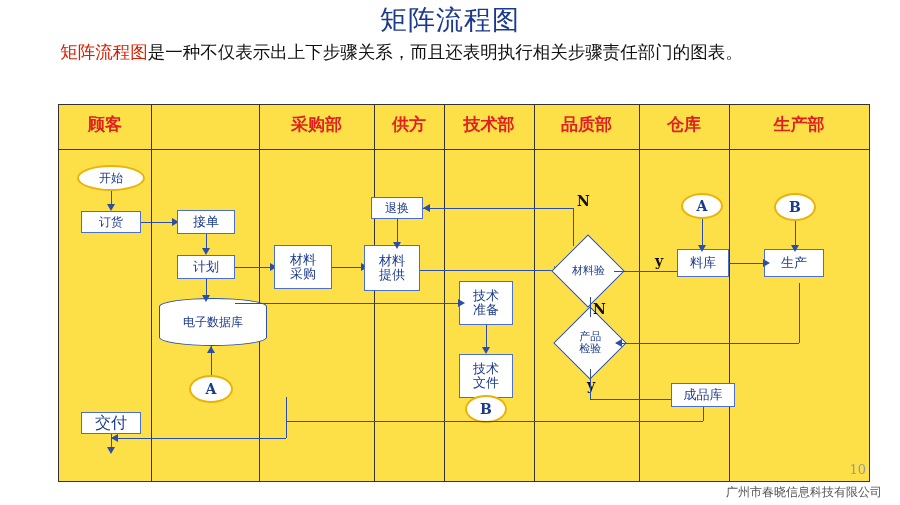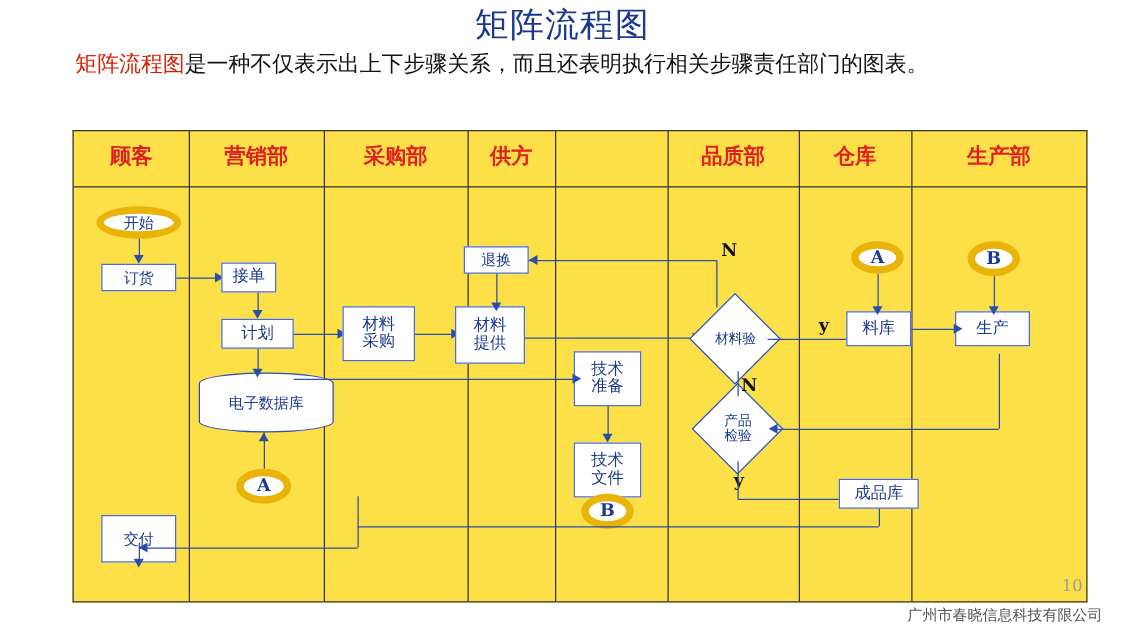--- a/index.html
+++ b/index.html
@@ -43,21 +43,21 @@
   .node{
     position:absolute;
     box-sizing:border-box;
     display:flex;align-items:center;justify-content:center;
     text-align:center;
     color:#1b3a8f;
     font-family:"DejaVu Serif","Liberation Serif",serif;
     line-height:1.05;
   }
   .rect{border:1px solid #4a6fd1;background:#fff;}
-  .oval{border:6px solid #eab308;background:#fff;border-radius:50%;}
+  .oval{border:2px solid #eab308;background:#fff;border-radius:50%;}
   .db{
     border:1px solid #2b4fa8;background:#fff;
     border-radius:50% / 18%;
     font-family:Liberation Serif, serif;
   }
   .diamond{
     border:1px solid #2b4fa8;background:#fff;
     transform:rotate(45deg);
   }
   .diamond > span{
@@ -105,40 +105,40 @@
 
   <div class="colline" style="left:92px;"></div>
   <div class="colline" style="left:200px;"></div>
   <div class="colline" style="left:315px;"></div>
   <div class="colline" style="left:385px;"></div>
   <div class="colline" style="left:475px;"></div>
   <div class="colline" style="left:580px;"></div>
   <div class="colline" style="left:670px;"></div>
 
   <div class="colhdr" style="left:0;   width:92px;">顾客</div>
-  <div class="colhdr" style="left:92px; width:108px;">营销部</div>
   <div class="colhdr" style="left:200px;width:115px;">采购部</div>
   <div class="colhdr" style="left:315px;width:70px;">供方</div>
+  <div class="colhdr" style="left:385px;width:90px;">技术部</div>
   <div class="colhdr" style="left:475px;width:105px;">品质部</div>
   <div class="colhdr" style="left:580px;width:90px;">仓库</div>
   <div class="colhdr" style="left:670px;width:140px;">生产部</div>
 
   <div class="node oval" style="left:18px;top:60px;width:68px;height:26px;font-size:12px;">开始</div>
   <div class="ln lnv" style="left:52px;top:86px;height:14px;"></div>
   <div class="arrow ar-d" style="left:48px;top:99px;"></div>
   <div class="node rect" style="left:22px;top:106px;width:60px;height:22px;font-size:12px;">订货</div>
 
-  <div class="node rect" style="left:22px;top:307px;width:60px;height:38px;font-size:12px;">交付</div>
+  <div class="node rect" style="left:22px;top:307px;width:60px;height:22px;font-size:16px;">交付</div>
   <div class="ln lnv" style="left:52px;top:329px;height:14px;"></div>
   <div class="arrow ar-d" style="left:48px;top:342px;"></div>
 
   <div class="ln lnh" style="left:82px;top:117px;width:32px;"></div>
   <div class="arrow ar-r" style="left:113px;top:113px;"></div>
 
-  <div class="node rect" style="left:118px;top:105px;width:44px;height:24px;font-size:13px;">接单</div>
+  <div class="node rect" style="left:118px;top:105px;width:58px;height:24px;font-size:13px;">接单</div>
   <div class="ln lnv" style="left:147px;top:129px;height:15px;"></div>
   <div class="arrow ar-d" style="left:143px;top:143px;"></div>
   <div class="node rect" style="left:118px;top:150px;width:58px;height:24px;font-size:13px;">计划</div>
 
   <div class="node db" style="left:100px;top:193px;width:108px;height:48px;font-size:12px;">电子数据库</div>
   <div class="ln lnv" style="left:147px;top:174px;height:19px;"></div>
   <div class="arrow ar-d" style="left:143px;top:190px;"></div>
 
   <div class="node oval" style="left:130px;top:270px;width:44px;height:28px;font-size:14px;font-weight:bold;">A</div>
   <div class="ln lnv" style="left:152px;top:241px;height:29px;"></div>

